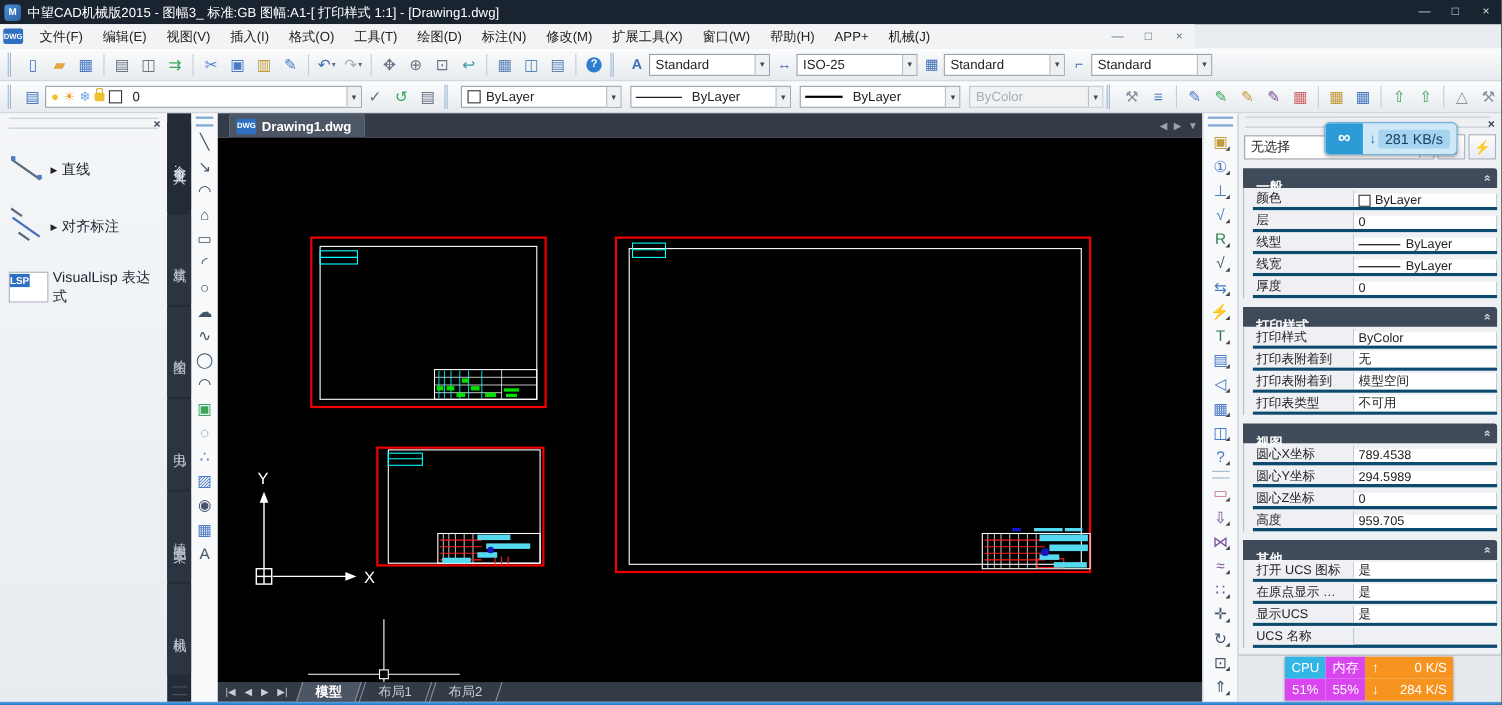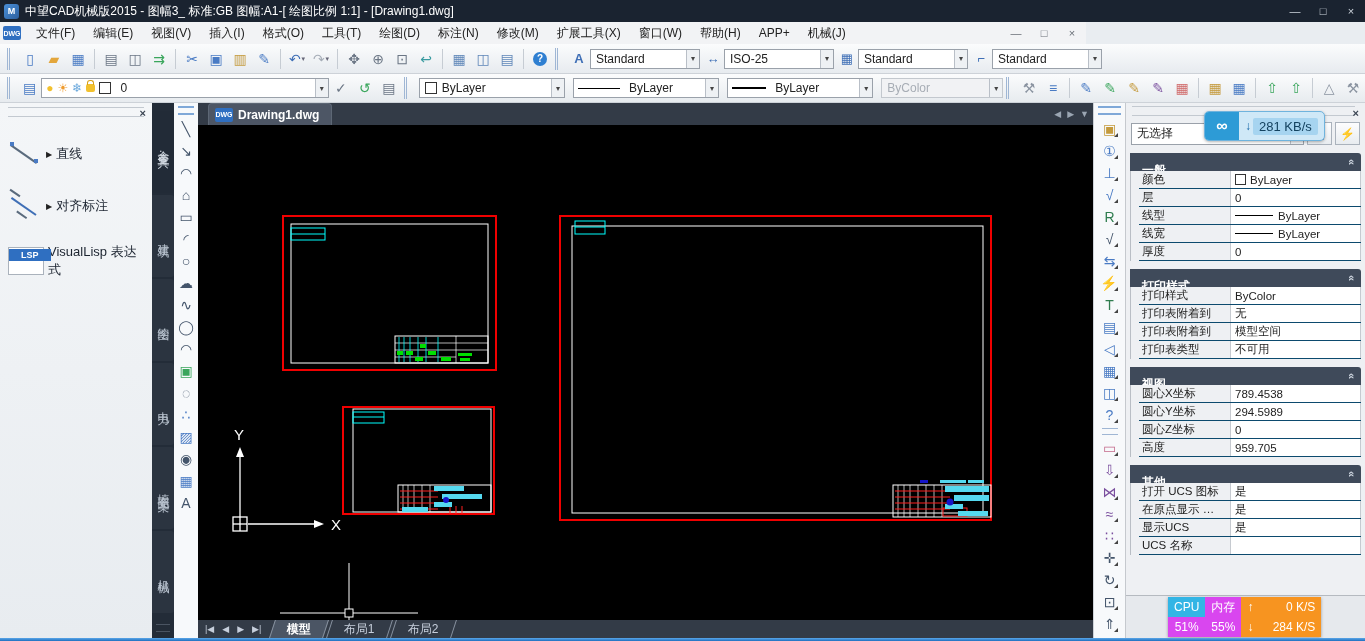--- a/index.html
+++ b/index.html
@@ -54,21 +54,21 @@
   .palette{position:absolute;left:0;top:0;width:152px;height:535px;background:linear-gradient(#f4f6f8,#e8ecf0);border-right:1px solid #cdd2d8;}
   .pal-grip{height:8px;margin:4px 8px 0 8px;border-top:1px solid #c3c9d0;border-bottom:1px solid #c3c9d0;}
   .pal-close{position:absolute;right:6px;top:4px;font-size:11px;font-weight:bold;color:#3a4452;}
   .pitem{display:flex;align-items:center;gap:4px;margin:22px 4px 0 8px;}
   .pic{width:34px;height:30px;position:relative;flex:0 0 34px;}
   .kind-line .pic::before{content:"";position:absolute;left:3px;top:5px;width:32px;height:2px;background:#5a6b7d;transform:rotate(35deg);transform-origin:left top;}
   .kind-line .pic::after{content:"";position:absolute;left:2px;top:3px;width:4px;height:4px;background:#4a7bc4;box-shadow:24px 17px 0 #4a7bc4;}
   .kind-dim .pic::before{content:"";position:absolute;left:4px;top:6px;width:30px;height:2px;background:#3f6fb6;transform:rotate(35deg);transform-origin:left top;}
   .kind-dim .pic::after{content:"";position:absolute;left:1px;top:1px;width:12px;height:2px;background:#5a6b7d;transform:rotate(35deg);box-shadow:18px 14px 0 #5a6b7d;}
   .kind-lsp .pic{background:#fff;border:1px solid #aab2bc;height:26px;}
-  .badge{position:absolute;top:1px;left:0;background:#2f6fc1;color:#fff;font-size:9px;font-weight:bold;padding:0 12px;line-height:12px;}
+  .badge{position:absolute;top:1px;left:0;background:#2f6fc1;color:#fff;font-size:9px;font-weight:bold;padding:0 0;line-height:12px;}
   .badge:empty{display:none;}
   .flyarrow{font-size:8px;color:#222;}
   .plab{font-size:13px;color:#1c2430;}
   
   .tabstrip{position:absolute;left:152px;top:0;width:22px;height:535px;background:#232c38;display:flex;flex-direction:column;padding-top:8px;box-sizing:border-box;}
   .vtab{flex:0 0 82px;margin-bottom:2px;background:#2b3440;color:#b8c2ce;writing-mode:vertical-rl;
         display:flex;align-items:center;justify-content:center;font-size:12px;letter-spacing:2px;border-radius:0 3px 3px 0;}
   .vtab.active{background:#222b37;color:#d7dee6;}
   .strip-grip{margin:6px 4px;border-top:1px solid #4a5462;border-bottom:1px solid #4a5462;height:6px;}
   
@@ -110,21 +110,21 @@
   .netlogo{width:34px;height:28px;background:#2d9bd6;color:#fff;font-size:16px;font-weight:bold;
            display:flex;align-items:center;justify-content:center;}
   .netarrow{color:#1668a8;font-weight:bold;margin:0 2px 0 6px;}
   .netspeed{background:#a6d4f0;color:#14425f;font-size:13px;padding:1px 6px;margin-right:6px;border-radius:2px;}
   .psec{margin:8px 4px 0 4px;}
   .phead{height:18px;background:#3f4a5a;color:#fff;font-weight:bold;display:flex;align-items:center;
          padding:0 6px 0 12px;border-radius:0 3px 0 0;}
   .ptitle{flex:1;font-size:12px;margin-top:17px;}
   .chev{display:inline-block;transform:rotate(90deg);font-size:11px;color:#cdd5df;}
   .prows{border-left:1px solid #b9bec5;}
-  .prow{display:flex;height:17px;margin-left:8px;border-bottom:1px solid #0c4a6e;}
+  .prow{display:flex;height:17px;margin-left:8px;border-bottom:3px solid #0c4a6e;align-items:flex-end;}
   .plabel{width:88px;display:flex;align-items:center;padding-left:3px;background:#eef0f3;border-right:1px solid #c6cad0;
           font-size:11.5px;white-space:nowrap;overflow:hidden;}
   .pval{flex:1;background:#fff;display:flex;align-items:center;padding-left:4px;font-size:11.5px;border-right:1px solid #c6cad0;}
   .pval .swatch{display:none;width:9px;height:9px;border:1px solid #333;background:#fff;margin-right:4px;}
   .kind-swatch .pval .swatch{display:inline-block;}
   .pval .lt{display:none;width:38px;height:0;border-top:1px solid #000;margin-right:5px;}
   .kind-line .pval .lt{display:inline-block;}
   .props-footer{position:absolute;left:0;bottom:0;width:100%;height:42px;background:#e6e9ed;border-top:1px solid #b5bac0;}
   .sysmon{position:absolute;left:42px;top:1px;display:flex;box-shadow:0 1px 3px rgba(0,0,0,.35);}
   .sysmon .col{display:flex;flex-direction:column;}
@@ -134,21 +134,21 @@
   
   .bluestrip{position:absolute;left:0;top:638px;width:1365px;height:3px;background:linear-gradient(#5aa7e8,#1f6fc0);}
 </style>
 </head>
 <body>
 
 <div class="app">
 
   <div class="titlebar">
     <span class="appicon">M</span>
-    <span>中望CAD机械版2015 - 图幅3_ 标准:GB 图幅:A1-[ 绘图比例 1:1] - [Drawing1.dwg]</span>
+    <span>中望CAD机械版2015 - 图幅3_ 标准:GB 图幅:A1-[ 打印样式 1:1] - [Drawing1.dwg]</span>
     <div class="wctrls">
 
     <span class="wbtn">—</span>
         <span class="wbtn">□</span>
         <span class="wbtn">×</span>
       </div>
   </div>
 
   <div class="menubar">
     <span class="dwgchip">DWG</span>

